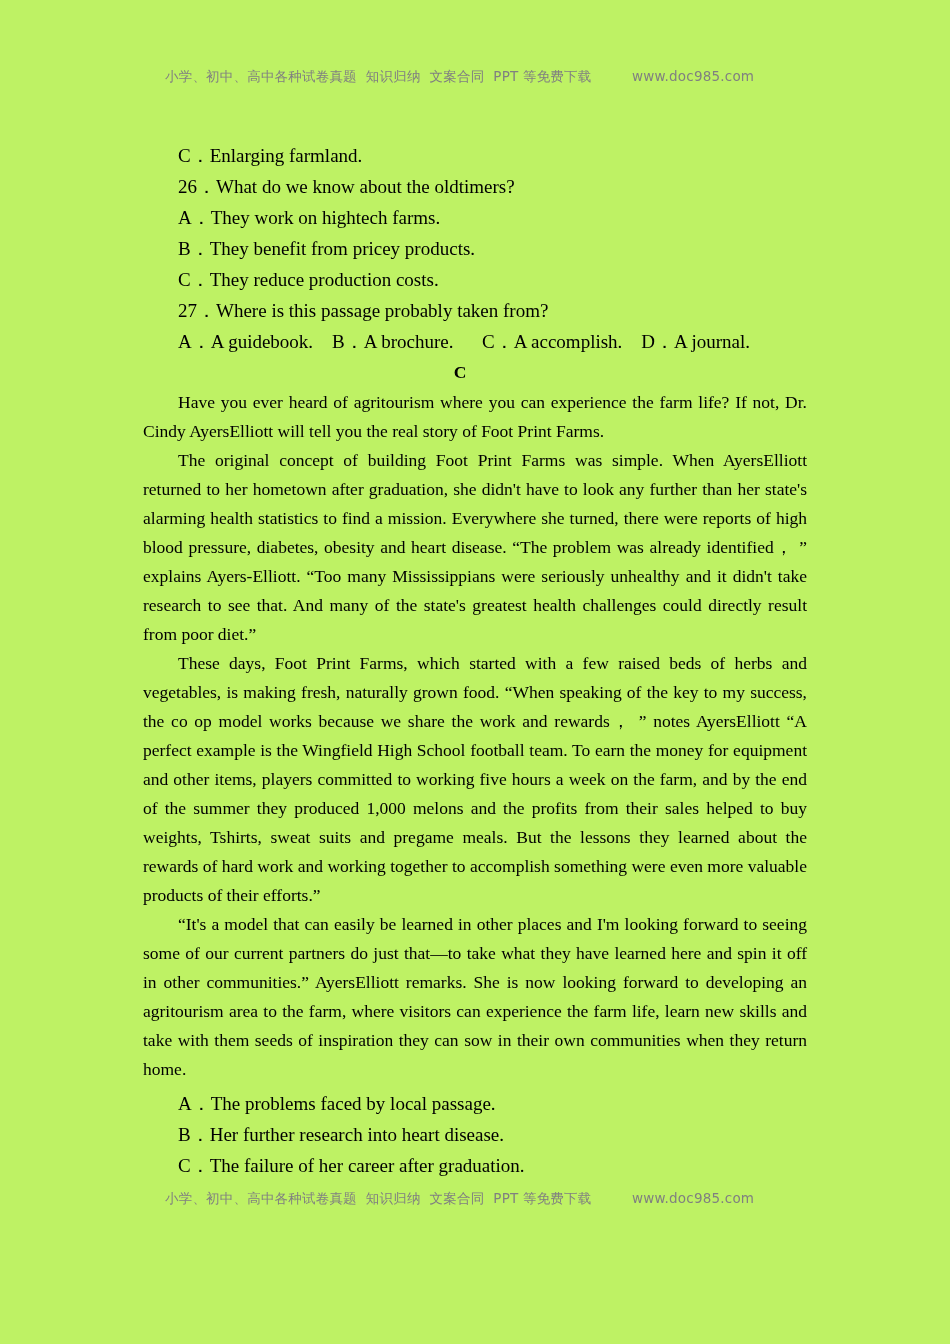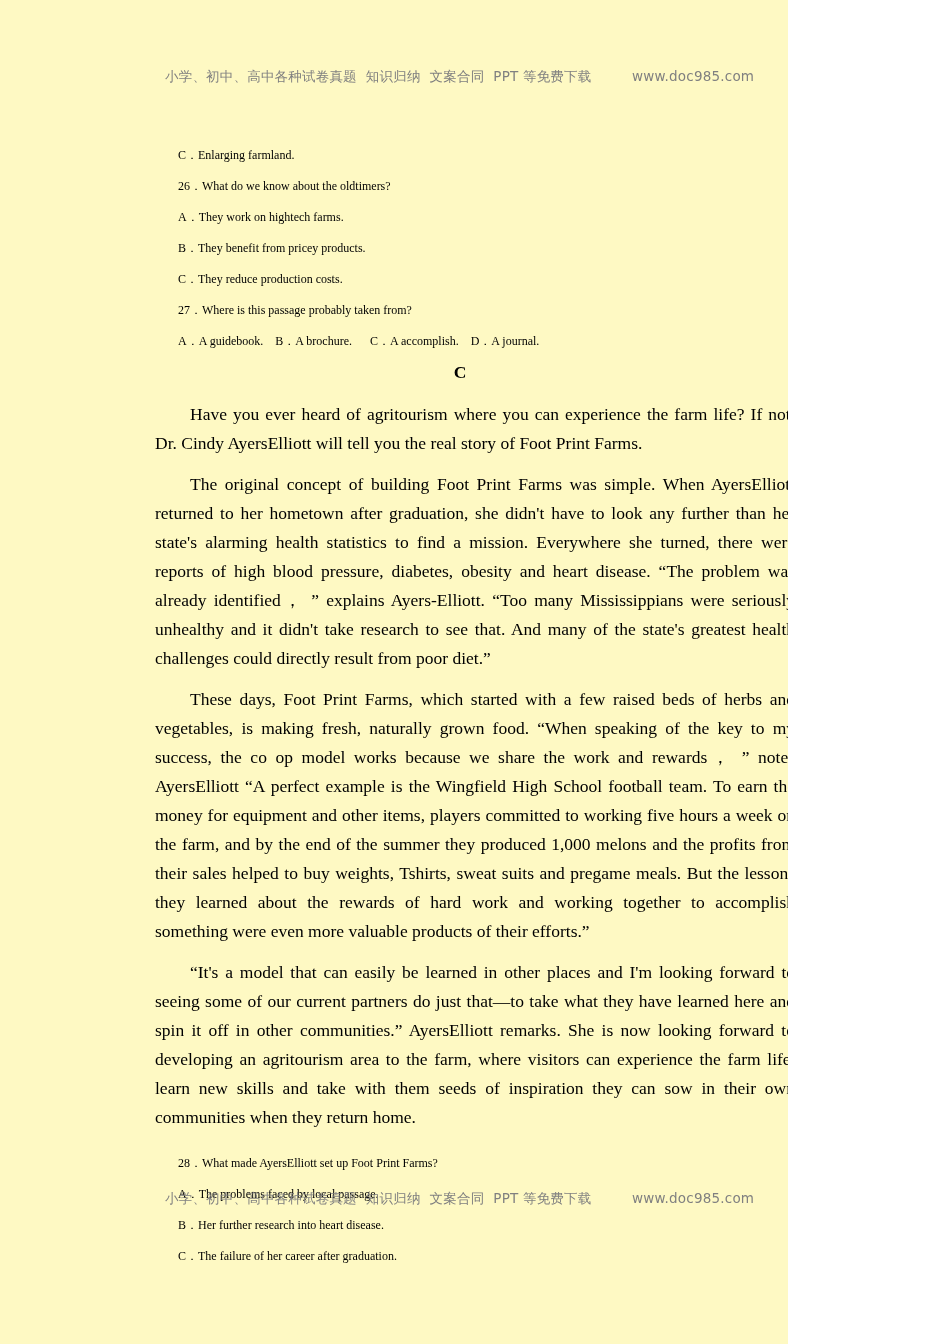--- a/index.html
+++ b/index.html
@@ -2,23 +2,23 @@
 <html><head>
 <meta charset="utf-8">
 <style>
   html, body {
     margin: 0;
     padding: 0;
     background: #ffffff;
   }
   .page {
     position: relative;
-    width: 788px;
+    width: 950px;
     height: 1344px;
-    background: #fef9c3;
+    background: #bef264;
     overflow: hidden;
     font-family: "Liberation Serif", "DejaVu Serif", serif;
     color: #000000;
   }
 
   
   .running-head {
     position: absolute;
     left: 165px;
     width: 680px;
@@ -42,42 +42,42 @@
     top: 140px;
     width: 664px;
   }
 
   
   .qline {
     margin: 0 0 0 0;
     padding: 0 0 0 35px;
     height: 31px;
     line-height: 31px;
-    font-size: 12px;
+    font-size: 19px;
     white-space: pre;
   }
 
   
   .qline.inline-opts {
     letter-spacing: 0;
   }
 
   
   .section-letter {
     text-align: center;
     font-weight: bold;
     font-size: 17.5px;
     height: 31px;
     line-height: 31px;
     padding-right: 30px;
   }
 
   
   .para {
-    margin: 12px;
+    margin: 0;
     text-align: justify;
     text-justify: inter-word;
     font-size: 17.5px;
     line-height: 29px;
     text-indent: 35px;
   }
   .spacer-4 { height: 4px; }
 </style>
 </head>
 <body>
@@ -100,21 +100,20 @@
 
     <div class="section-letter">C</div>
 
     <p class="para">Have you ever heard of agritourism where you can experience the farm life? If not, Dr. Cindy AyersElliott will tell you the real story of Foot Print Farms.</p>
     <p class="para">The original concept of building Foot Print Farms was simple. When AyersElliott returned to her hometown after graduation, she didn't have to look any further than her state's alarming health statistics to find a mission. Everywhere she turned, there were reports of high blood pressure, diabetes, obesity and heart disease. “The problem was already identified，  ”  explains Ayers-Elliott. “Too many Mississippians were seriously unhealthy and it didn't take research to see that. And many of the state's greatest health challenges could directly result from poor diet.”</p>
     <p class="para">These days, Foot Print Farms, which started with a few raised beds of herbs and vegetables, is making fresh, naturally grown food. “When speaking of the key to my success, the co op model works because we share the work and rewards，  ”  notes AyersElliott “A perfect example is the Wingfield High School football team. To earn the money for equipment and other items, players committed to working five hours a week on the farm, and by the end of the summer they produced 1,000 melons and the profits from their sales helped to buy weights, Tshirts, sweat suits and pregame meals. But the lessons they learned about the rewards of hard work and working together to accomplish something were even more valuable products of their efforts.”</p>
     <p class="para">“It's a model that can easily be learned in other places and I'm looking forward to seeing some of our current partners do just that—to take what they have learned here and spin it off in other communities.” AyersElliott remarks. She is now looking forward to developing an agritourism area to the farm, where visitors can experience the farm life, learn new skills and take with them seeds of inspiration they can sow in their own communities when they return home.</p>
 
     <div class="spacer-4"></div>
 
-    <div class="qline">28．What made AyersElliott set up Foot Print Farms?</div>
     <div class="qline">A．The problems faced by local passage.</div>
     <div class="qline">B．Her further research into heart disease.</div>
     <div class="qline">C．The failure of her career after graduation.</div>
 
   </div>
 
   <div class="running-head bottom"><span>小学、初中、高中各种试卷真题  知识归纳  文案合同  PPT 等免费下载</span><span class="url">		</span><span class="url">www.doc985.com</span></div>
 
 </div>
 

